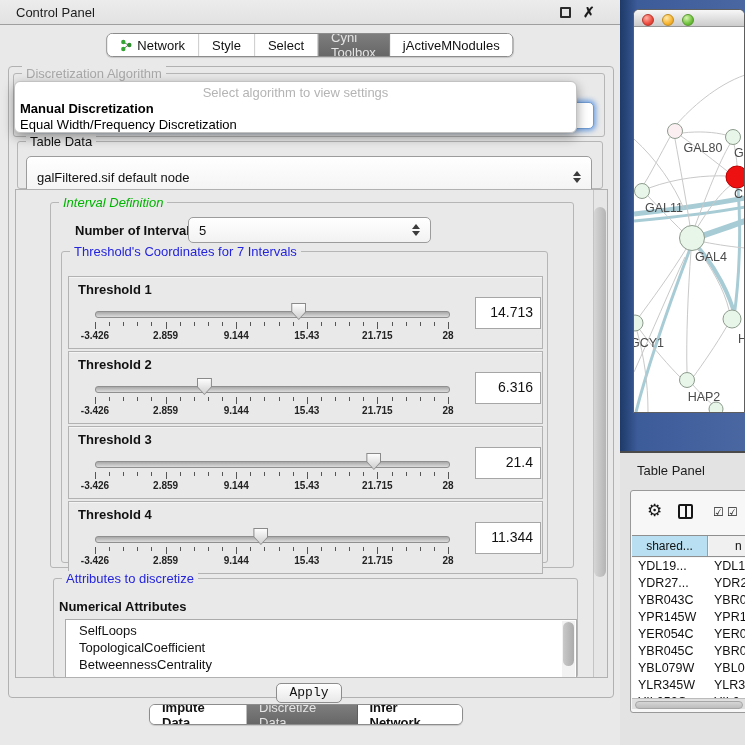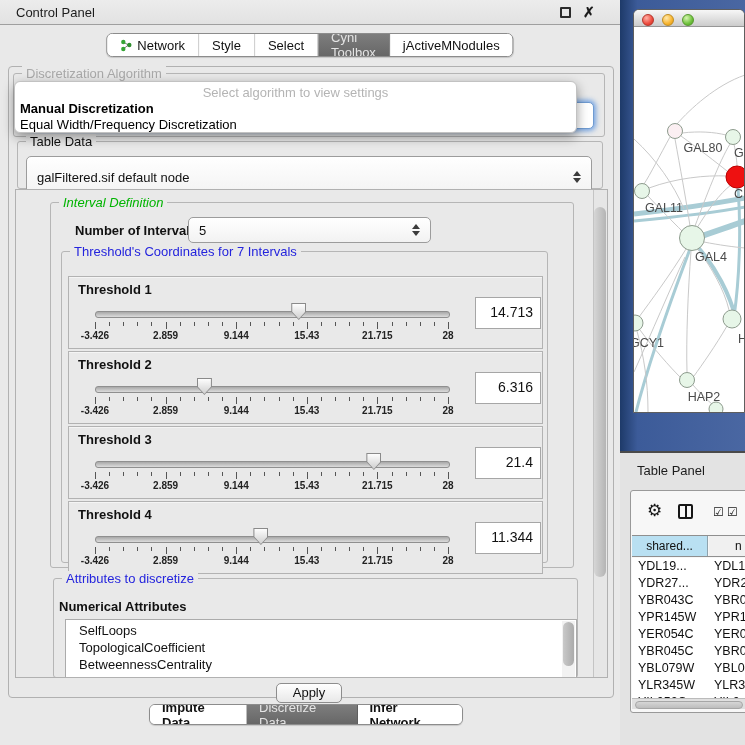--- a/index.html
+++ b/index.html
@@ -63,21 +63,21 @@
   #attr-label{left:5px;top:20px;font-size:13px;font-weight:bold;color:#111;text-align:center;}
   #attr-list{left:11px;top:40px;width:512px;height:60px;background:#fff;border:1px solid #ababab;}
   .list-item{position:absolute;left:0;width:100%;height:17px;font-size:13px;color:#111;padding-left:13px;line-height:17px;}
   #attr-scroll{position:absolute;right:1px;top:1px;width:13px;height:56px;background:#f2f2f2;}
   #attr-thumb{position:absolute;left:1px;top:1px;width:11px;height:44px;background:linear-gradient(90deg,#c9c9c9,#ababab);border-radius:6px;}
 
   #panel-scroll{left:577px;top:0;width:14px;height:487px;background:#e6e6e6;border-left:1px solid #c4c4c4;}
   #panel-thumb{left:578px;top:17px;width:12px;height:370px;background:linear-gradient(90deg,#d6d6d6,#b4b4b4);border-radius:6px;}
 
   #apply-row{left:1px;top:612px;width:604px;height:19px;}
-  #apply-btn{left:266px;top:4px;width:66px;height:20px;background:linear-gradient(#ffffff,#e8e8e8);border:1px solid #8d8d8d;border-radius:5px;font-size:13px;color:#111;text-align:center;line-height:18px;}
+  #apply-btn{left:266px;top:4px;width:66px;height:20px;background:linear-gradient(#ffffff,#e8e8e8);border:1px solid #8d8d8d;border-radius:5px;font-size:13px;color:#111;text-align:center;line-height:18px;font-family:Liberation Mono, monospace;}
 
   
   #algo-popup{left:14px;top:81px;width:563px;height:52px;background:#fff;border:1px solid #c2c2c2;border-radius:6px;box-shadow:0 4px 12px rgba(0,0,0,.4);z-index:30;}
   #popup-placeholder{left:0;top:3px;width:100%;text-align:center;font-size:13px;color:#b4b4b4;}
   .popup-opt{position:absolute;left:5px;font-size:13px;color:#000;white-space:nowrap;}
   .popup-opt.bold{font-weight:bold;}
 
   
   #desktop{left:620px;top:0;width:125px;height:451px;background:linear-gradient(90deg,#1e3a69 0%,#3a5globe 0%,#3c5b99 14%,#4a67a2 100%);}
   #divider{left:620px;top:451px;width:125px;height:2px;background:#4a4a4a;}

